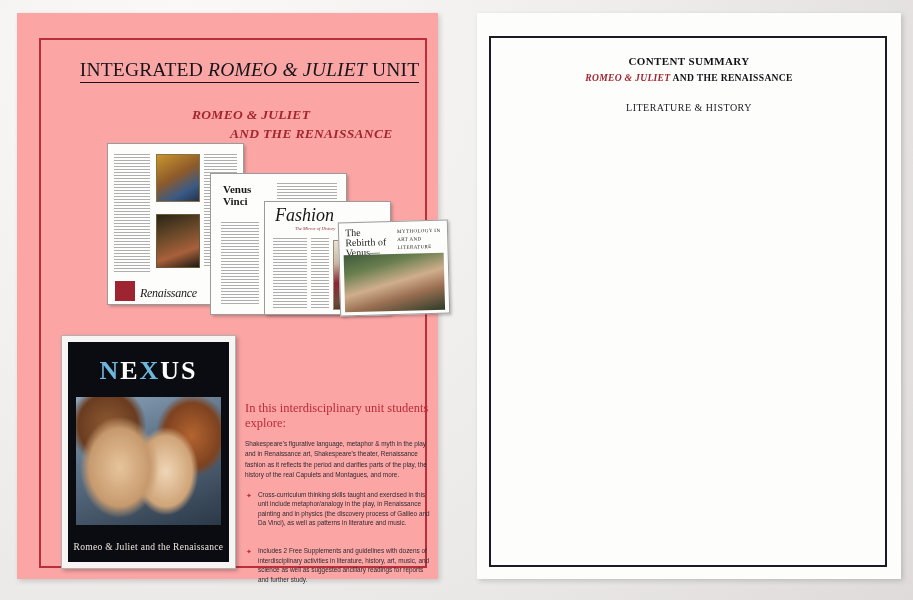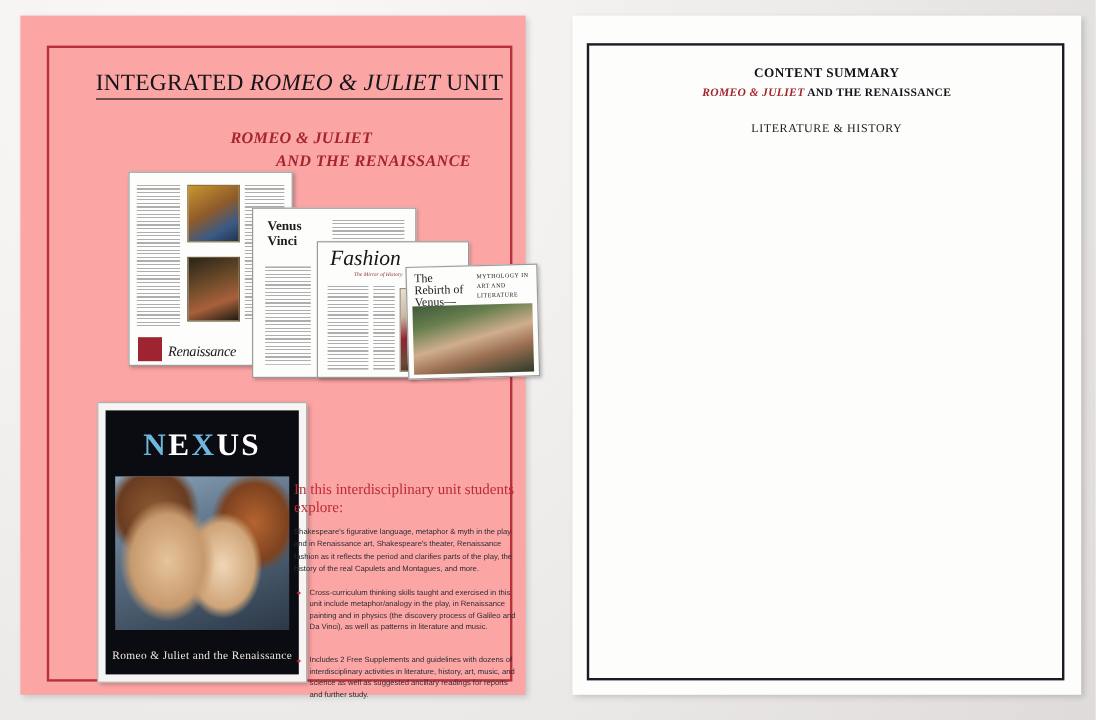--- a/index.html
+++ b/index.html
@@ -54,21 +54,21 @@
   .sh1{left:45px;top:100px;width:115px;height:175px;}
   .sh2{left:90px;top:130px;width:135px;height:160px;font-style:italic;}
   .sh3{left:193px;top:160px;width:135px;height:140px;}
   .sh4{left:247px;top:188px;width:125px;height:112px;}
   .sh5{left:322px;top:208px;width:108px;height:92px;transform:rotate(-1.5deg);}
 
   
   .nexus{
     position:absolute;left:44px;top:322px;width:175px;height:234px;
     background:#f6f5f3;border:1px solid #b4b2ae;
-    box-shadow:2px 2px 4px rgba(0,0,0,.25);padding:4px;box-sizing:border-box;margin-left:20px;
+    box-shadow:2px 2px 4px rgba(0,0,0,.25);padding:4px;box-sizing:border-box;
   }
   .nexus-inner{position:absolute;left:6px;top:6px;right:6px;bottom:6px;background:#0b0b12;overflow:hidden;}
   .nx-word{
     position:absolute;left:0;right:0;top:14px;text-align:center;
     font-family:"Liberation Serif",serif;font-size:26px;letter-spacing:2px;
     color:#6fb6dd;font-weight:bold;
   }
   .nx-word .w{color:#ffffff;}
   .nx-art{
     position:absolute;left:8px;top:55px;right:8px;height:128px;

